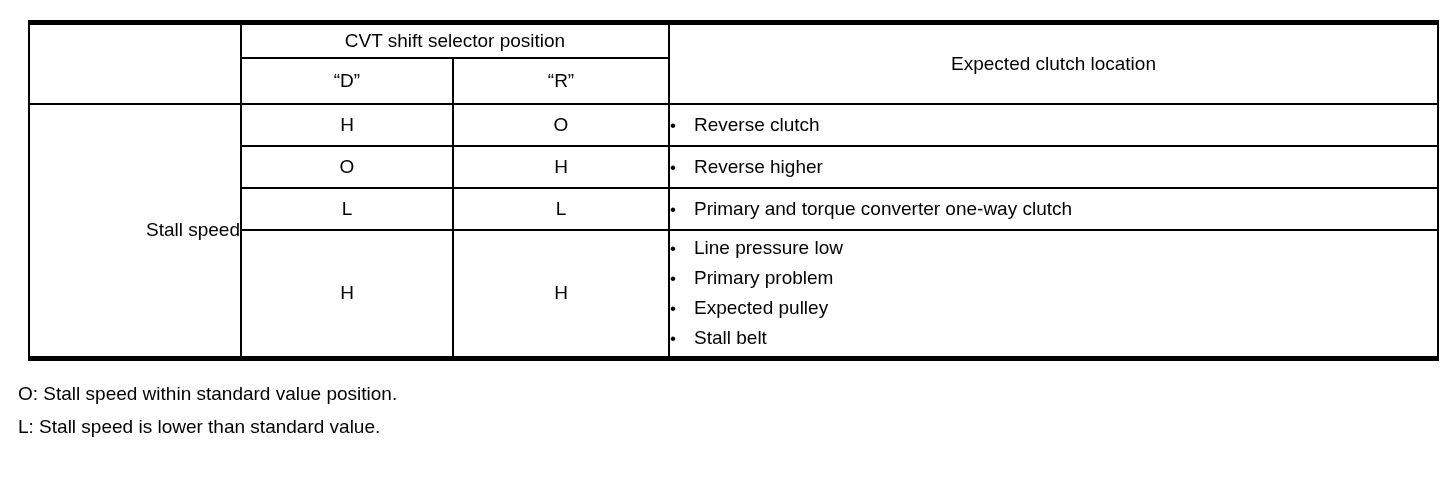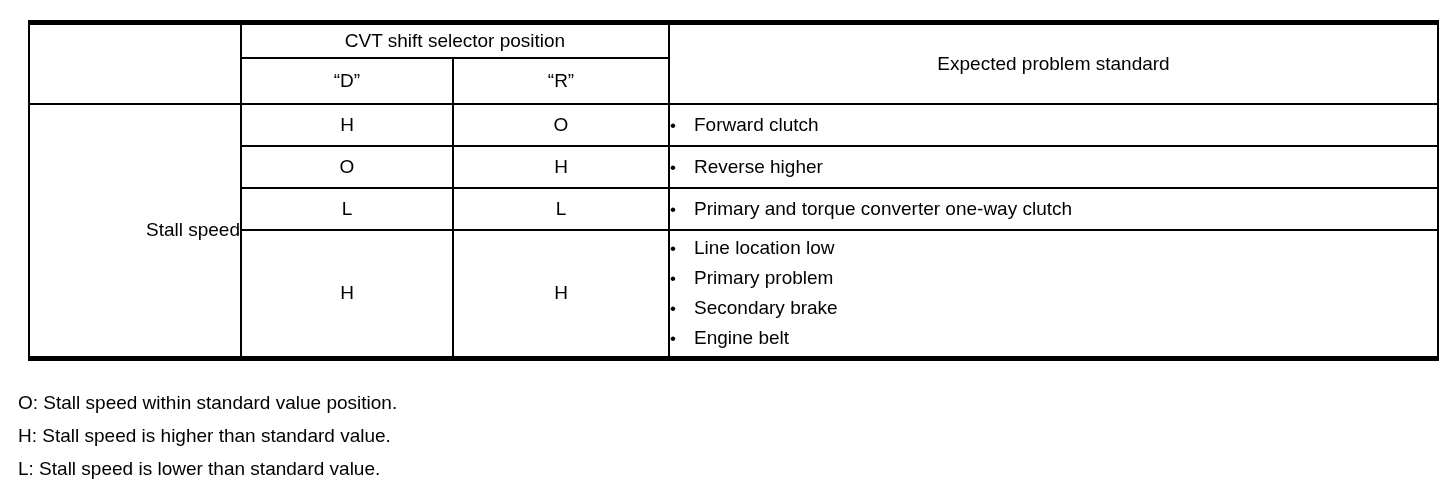--- a/index.html
+++ b/index.html
@@ -56,21 +56,21 @@
     width: 24px;
     font-size: 17px;
   }
   tr.hrow1 { height: 35px; }
   tr.hrow2 { height: 46px; }
   tr.brow  { height: 42px; }
   tr.brow-tall { height: 129px; }
   .notes {
     position: absolute;
     left: 18px;
-    top: 386px;
+    top: 377px;
   }
   .note {
     line-height: 33px;
     white-space: nowrap;
   }
 </style>
 </head>
 <body>
 
 <div class="page">
@@ -79,35 +79,35 @@
     <colgroup>
       <col style="width:212px">
       <col style="width:212px">
       <col style="width:216px">
       <col style="width:769px">
     </colgroup>
     <tbody>
       <tr class="hrow1">
         <td class="edge-l sep-b" rowspan="2"></td>
         <td class="center" colspan="2">CVT shift selector position</td>
-        <td class="edge-r sep-b center" rowspan="2">Expected problem standard</td>
+        <td class="edge-r sep-b center" rowspan="2">Expected clutch location</td>
       </tr>
       <tr class="hrow2">
         <td class="center sep-b">“D”</td>
         <td class="center sep-b">“R”</td>
       </tr>
 
       <tr class="brow">
         <td class="edge-l stall-cell" rowspan="4">Stall speed</td>
         <td class="center">H</td>
         <td class="center">O</td>
         <td class="edge-r problems-cell">
           <div class="prob-line">
             <span class="bullet">•</span>
-            <span>Forward clutch</span>
+            <span>Reverse clutch</span>
           </div>
         </td>
       </tr>
 
       <tr class="brow">
         <td class="center">O</td>
         <td class="center">H</td>
         <td class="edge-r problems-cell">
           <div class="prob-line">
             <span class="bullet">•</span>
@@ -126,38 +126,37 @@
           </div>
         </td>
       </tr>
 
       <tr class="brow-tall">
         <td class="center">H</td>
         <td class="center">H</td>
         <td class="edge-r problems-cell">
           <div class="prob-line">
             <span class="bullet">•</span>
-            <span>Line location low</span>
+            <span>Line pressure low</span>
           </div>
           <div class="prob-line">
             <span class="bullet">•</span>
             <span>Primary problem</span>
           </div>
           <div class="prob-line">
             <span class="bullet">•</span>
-            <span>Secondary brake</span>
+            <span>Expected pulley</span>
           </div>
           <div class="prob-line">
             <span class="bullet">•</span>
-            <span>Engine belt</span>
+            <span>Stall belt</span>
           </div>
         </td>
       </tr>
     </tbody>
   </table>
 
   <div class="notes">
     <div class="note">O: Stall speed within standard value position.</div>
-    <div class="note">H: Stall speed is higher than standard value.</div>
     <div class="note">L: Stall speed is lower than standard value.</div>
   </div>
 
 </div>
 
 </body></html>

